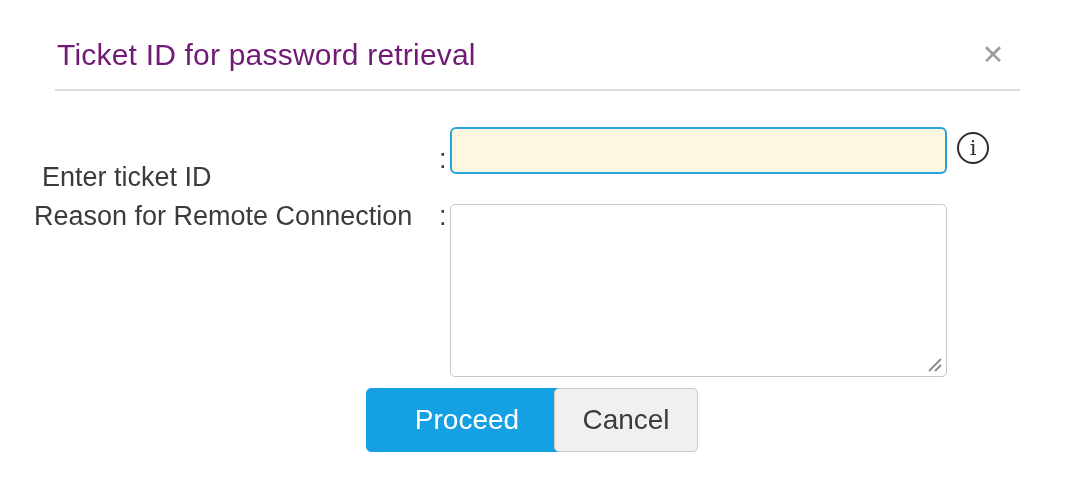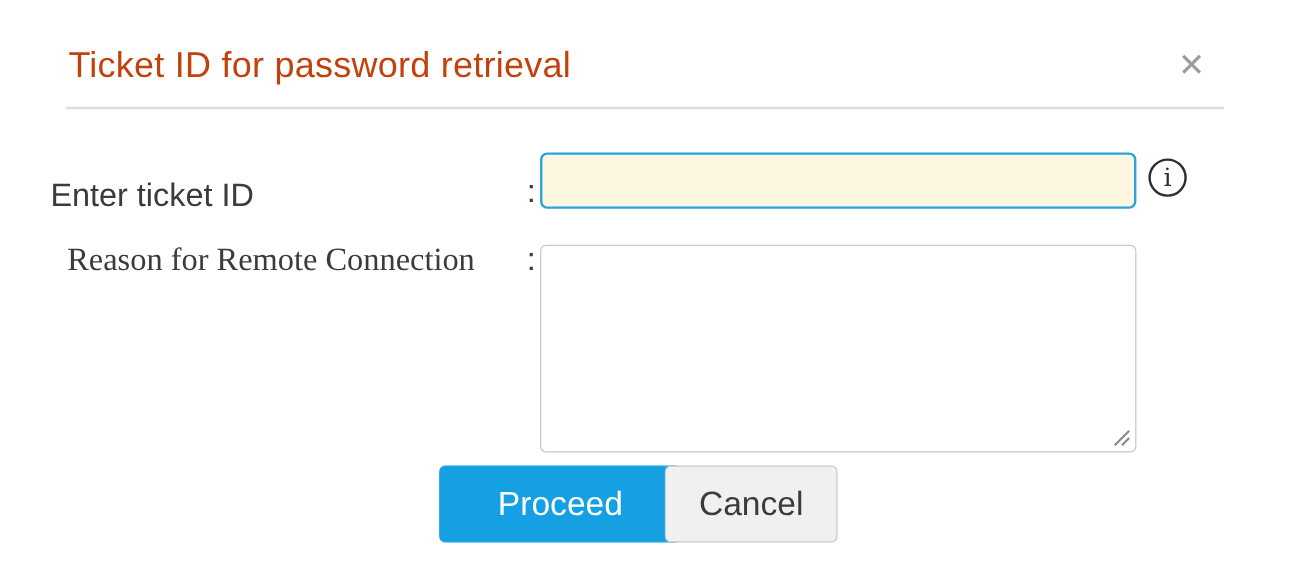--- a/index.html
+++ b/index.html
@@ -12,21 +12,21 @@
     font-family: "Liberation Sans", sans-serif;
     color: #3b3b3b;
     overflow: hidden;
   }
   .dialog-title {
     position: absolute;
     left: 57px;
     top: 38px;
     font-size: 30px;
     font-weight: 400;
-    color: #c2410c;
+    color: #701a75;
     letter-spacing: 0.2px;
     white-space: nowrap;
   }
   .close-btn {
     position: absolute;
     left: 976px;
     top: 38px;
     width: 34px;
     height: 34px;
     border: none;
@@ -46,22 +46,22 @@
     width: 965px;
     height: 2px;
     background: #dcdcdc;
   }
   .field-label {
     position: absolute;
     font-size: 27px;
     color: #3b3b3b;
     white-space: nowrap;
   }
-  .label-ticket { left: 42px; top: 148px; }
-  .label-reason { left: 56px; top: 201px; font-family: Liberation Serif, serif; }
+  .label-ticket { left: 42px; top: 162px; }
+  .label-reason { left: 34px; top: 201px; }
   .field-colon {
     position: absolute;
     font-size: 27px;
     color: #3b3b3b;
   }
   .colon-ticket { left: 439px; top: 144px; }
   .colon-reason { left: 439px; top: 201px; }
   .ticket-input {
     position: absolute;
     left: 450px;

